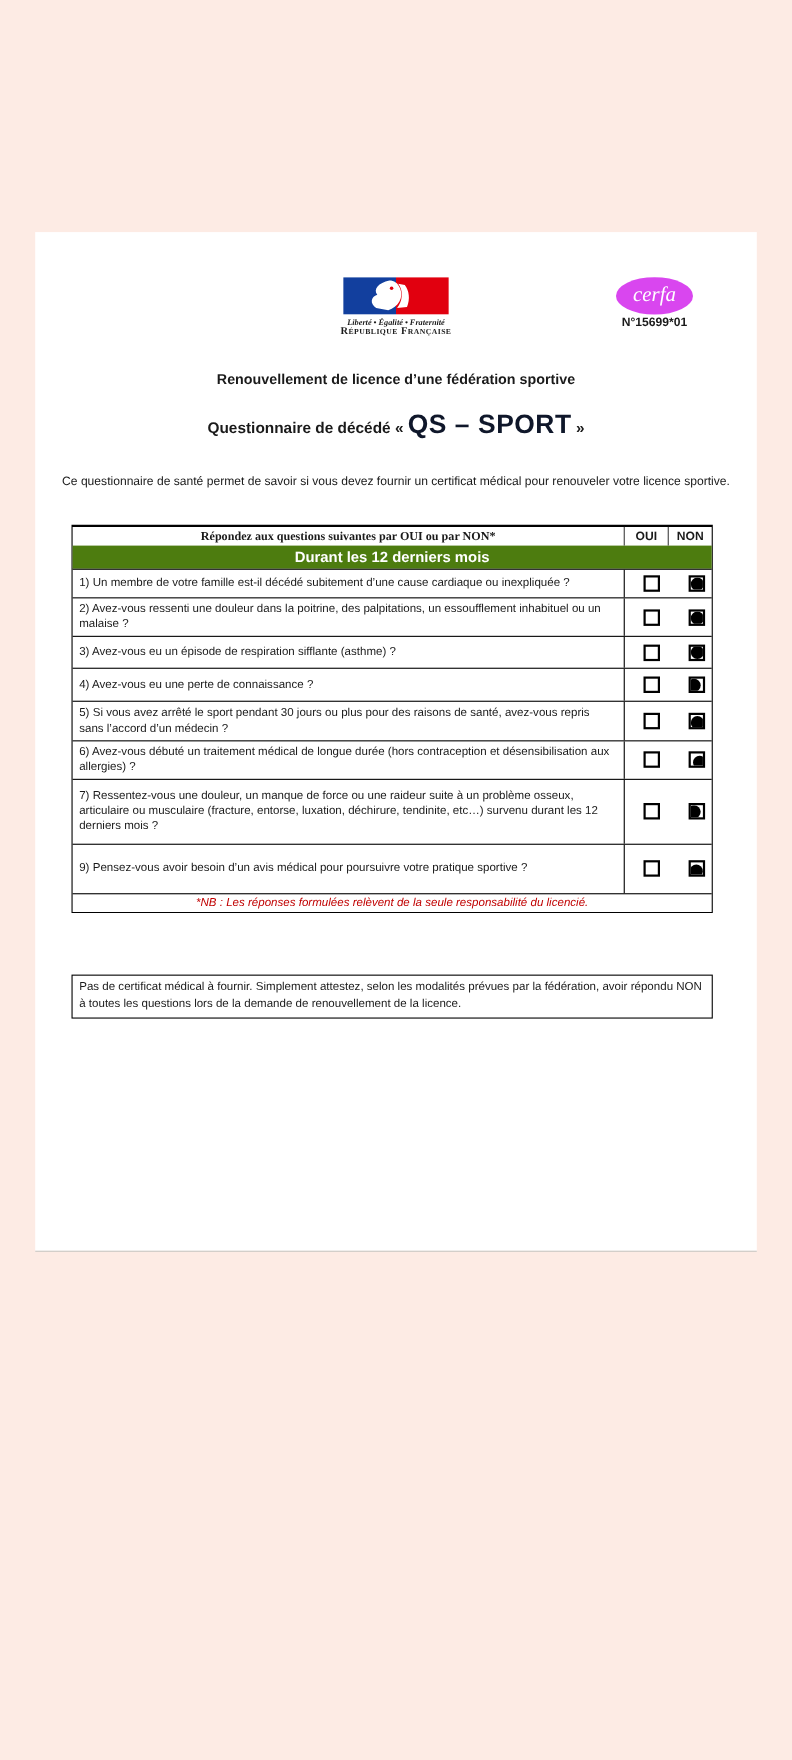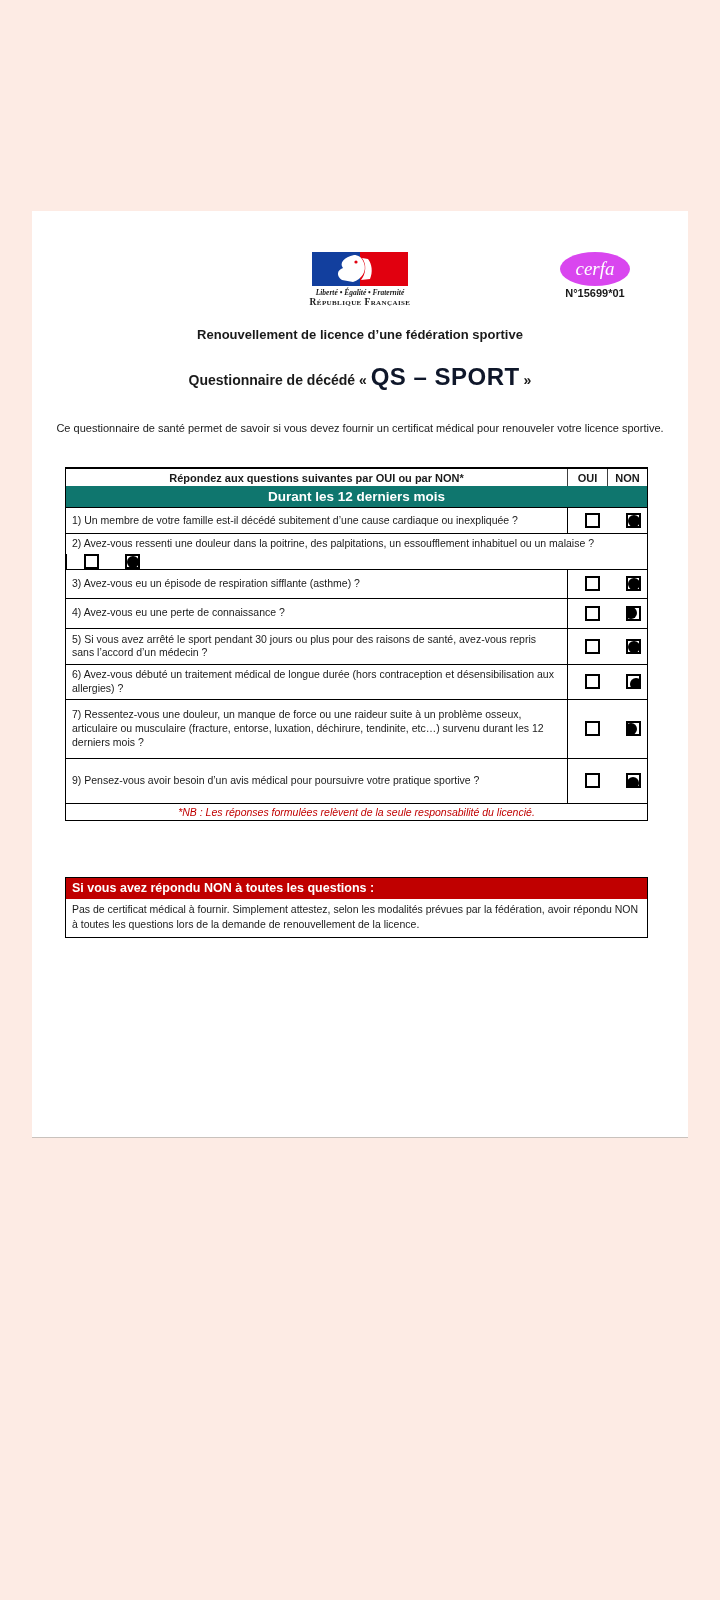--- a/index.html
+++ b/index.html
@@ -29,36 +29,36 @@
     width:70px; height:34px; margin:0 auto; background:#d946ef; border-radius:50%;
     display:flex; align-items:center; justify-content:center;
   }
   .cerfa-brand {
     color:#fff; font-family:"Liberation Serif", serif; font-style:italic;
     font-size:19px; line-height:1; padding-bottom:2px;
   }
   .cerfa-number { font-size:11px; font-weight:bold; margin-top:1px; white-space:nowrap; }
 
   
-  .doc-title { text-align:center; font-weight:bold; font-size:13px; margin-top:19px; }
+  .doc-title { text-align:center; font-weight:bold; font-size:13px; margin-top:29px; }
   .doc-subtitle { text-align:center; font-weight:bold; font-size:14px; margin-top:21px; }
   .doc-subtitle .hl { color:#0f172a; font-size:24px; letter-spacing:.5px; }
   .doc-intro { text-align:center; font-size:11px; margin-top:31px; padding:0 20px; }
 
   
   .qtable {
     margin:33px 0 0 33px; width:583px;
     border:1px solid #000; border-top:2px solid #000;
   }
   .trow { display:flex; border-top:1px solid #000; align-items:stretch; }
   .trow:first-child { border-top:none; }
   .thead { min-height:17px; font-weight:bold; font-size:11px; }
-  .thead .tq { flex:1; display:flex; align-items:center; justify-content:center; }
+  .thead .tq { flex:1; display:flex; align-items:center; justify-content:center;font-family:Liberation Serif, serif; }
   .thead .tc { width:40px; border-left:1px solid #404040; display:flex; align-items:center; justify-content:center; }
-  .band { background:#0f766e; color:#fff; font-weight:bold; font-size:13.5px;
+  .band { background:#4d7c0f; color:#fff; font-weight:bold; font-size:13.5px;
           min-height:21px; align-items:center; justify-content:center; }
   .qrow .qtext { flex:1; font-size:10.5px; line-height:1.32; padding:3px 6px; display:flex; align-items:center; }
   .qrow .answers { width:80px; border-left:1px solid #000; display:flex; align-items:center; }
   .cb {
     width:15px; height:15px; border:2px solid #000; background:#fff;
     position:relative; overflow:hidden; flex:none;
   }
   .cb.oui { margin-left:17px; }
   .cb.non { margin-left:26px; }
   .cb.checked::after {
@@ -123,21 +123,21 @@
   </div>
 
   <div class="trow qrow" style="min-height: 26px;">
     <div class="qtext">1) Un membre de votre famille est-il décédé subitement d’une cause cardiaque ou inexpliquée ?</div>
     <div class="answers">
       <span class="cb oui"></span>
       <span class="cb non checked" style="--dx: 0px; --dy: 0px;"></span>
     </div>
   </div>
 
-  <div class="trow qrow" style="min-height: 35px; flex-direction: column;">
+  <div class="trow qrow" style="min-height: 35px;">
     <div class="qtext">2) Avez-vous ressenti une douleur dans la poitrine, des palpitations, un essoufflement inhabituel ou un malaise ?</div>
     <div class="answers">
       <span class="cb oui"></span>
       <span class="cb non checked" style="--dx: 0px; --dy: 0.5px;"></span>
     </div>
   </div>
 
   <div class="trow qrow" style="min-height: 29px;">
     <div class="qtext">3) Avez-vous eu un épisode de respiration sifflante (asthme) ?</div>
     <div class="answers">
@@ -185,18 +185,17 @@
     <div class="answers">
       <span class="cb oui"></span>
       <span class="cb non checked" style="--dx: -1px; --dy: 2px;"></span>
     </div>
   </div>
 </div>
     <div class="trow tfoot">*NB : Les réponses formulées relèvent de la seule responsabilité du licencié.</div>
   </div>
 
   <div class="outcome outcome-1">
-    <div class="outcome-title">Si vous avez répondu NON à toutes les questions :</div>
     <div class="outcome-body">Pas de certificat médical à fournir. Simplement attestez, selon les modalités prévues par la fédération, avoir répondu NON à toutes les questions lors de la demande de renouvellement de la licence.</div>
   </div>
 
 
 </div>
 
 </body></html>

